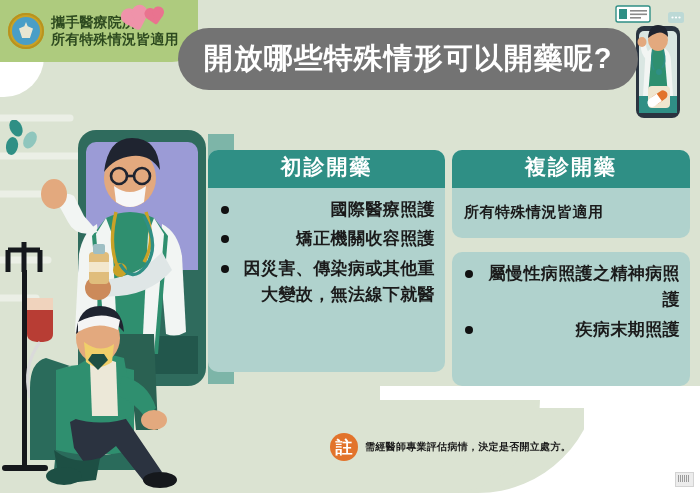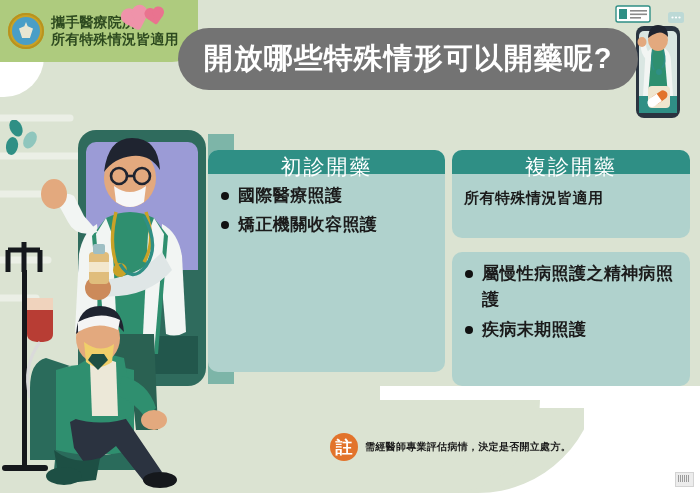--- a/index.html
+++ b/index.html
@@ -202,34 +202,34 @@
     position: absolute;
     background: #b0d2cd;
     border-radius: 10px;
     overflow: hidden;
     box-sizing: border-box;
   }
   .card-head {
     background: #2f8f85;
     color: #ffffff;
     font-size: 21px;
-    font-weight: normal;
+    font-weight: bold;
     text-align: center;
     letter-spacing: 2px;
     line-height: 34px;
-    height: 24px;
+    height: 38px;
   }
   .card-body {
     padding: 9px 10px 10px 12px;
     color: #1b1b1b;
     font-size: 17px;
     line-height: 1.55;
     font-weight: bold;
   }
-  .bullets { list-style: none; margin: 0; padding: 0; }
+  .bullets { list-style: none; margin: 0; padding: 0; text-align: right; }
   .bullets li {
     position: relative;
     padding-left: 18px;
     margin-bottom: 3px;
     letter-spacing: .4px;
   }
   .bullets li::before {
     content: "";
     position: absolute;
     left: 1px;
@@ -485,20 +485,21 @@
   <div class="title-banner">
     <div class="t">開放哪些特殊情形可以開藥呢?</div>
   </div>
 
   <div id="card-first" class="card">
     <div class="card-head">初診開藥</div>
     <div class="card-body">
       <ul class="bullets">
         <li>國際醫療照護</li>
         <li>矯正機關收容照護</li>
+        <li>因災害、傳染病或其他重大變故，無法線下就醫</li>
       </ul>
     </div>
   </div>
 
   <div id="card-follow" class="card">
     <div class="card-head">複診開藥</div>
     <div class="card-body">
       <div class="plain-line">所有特殊情況皆適用</div>
     </div>
   </div>

